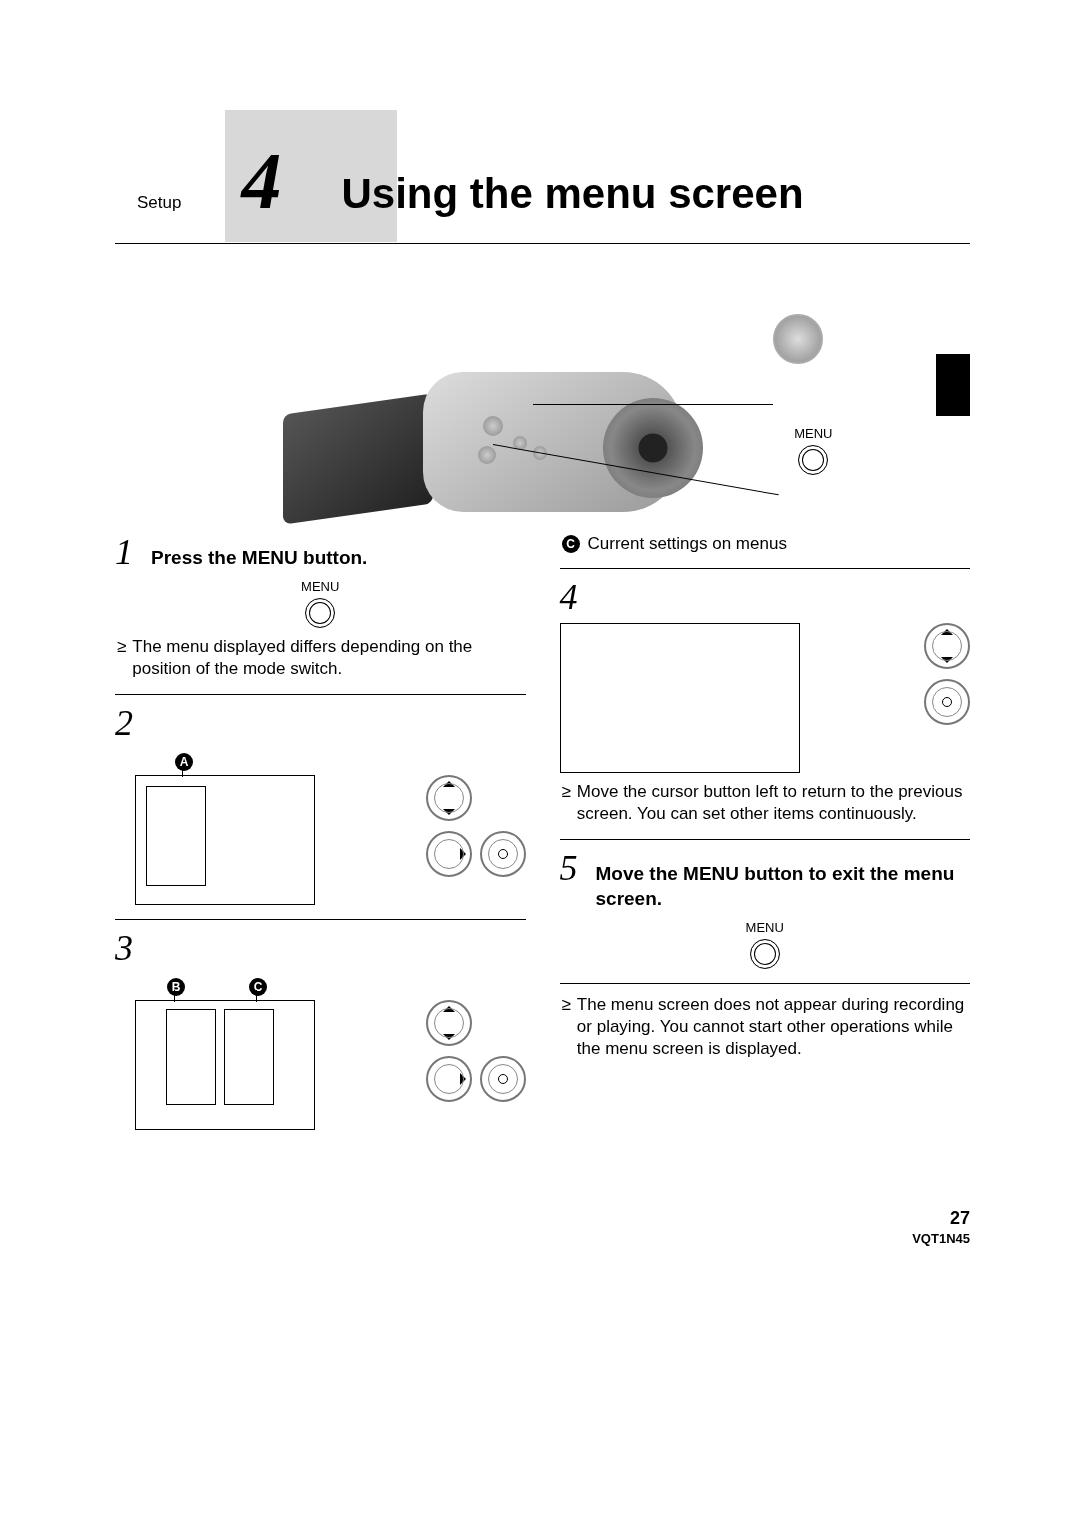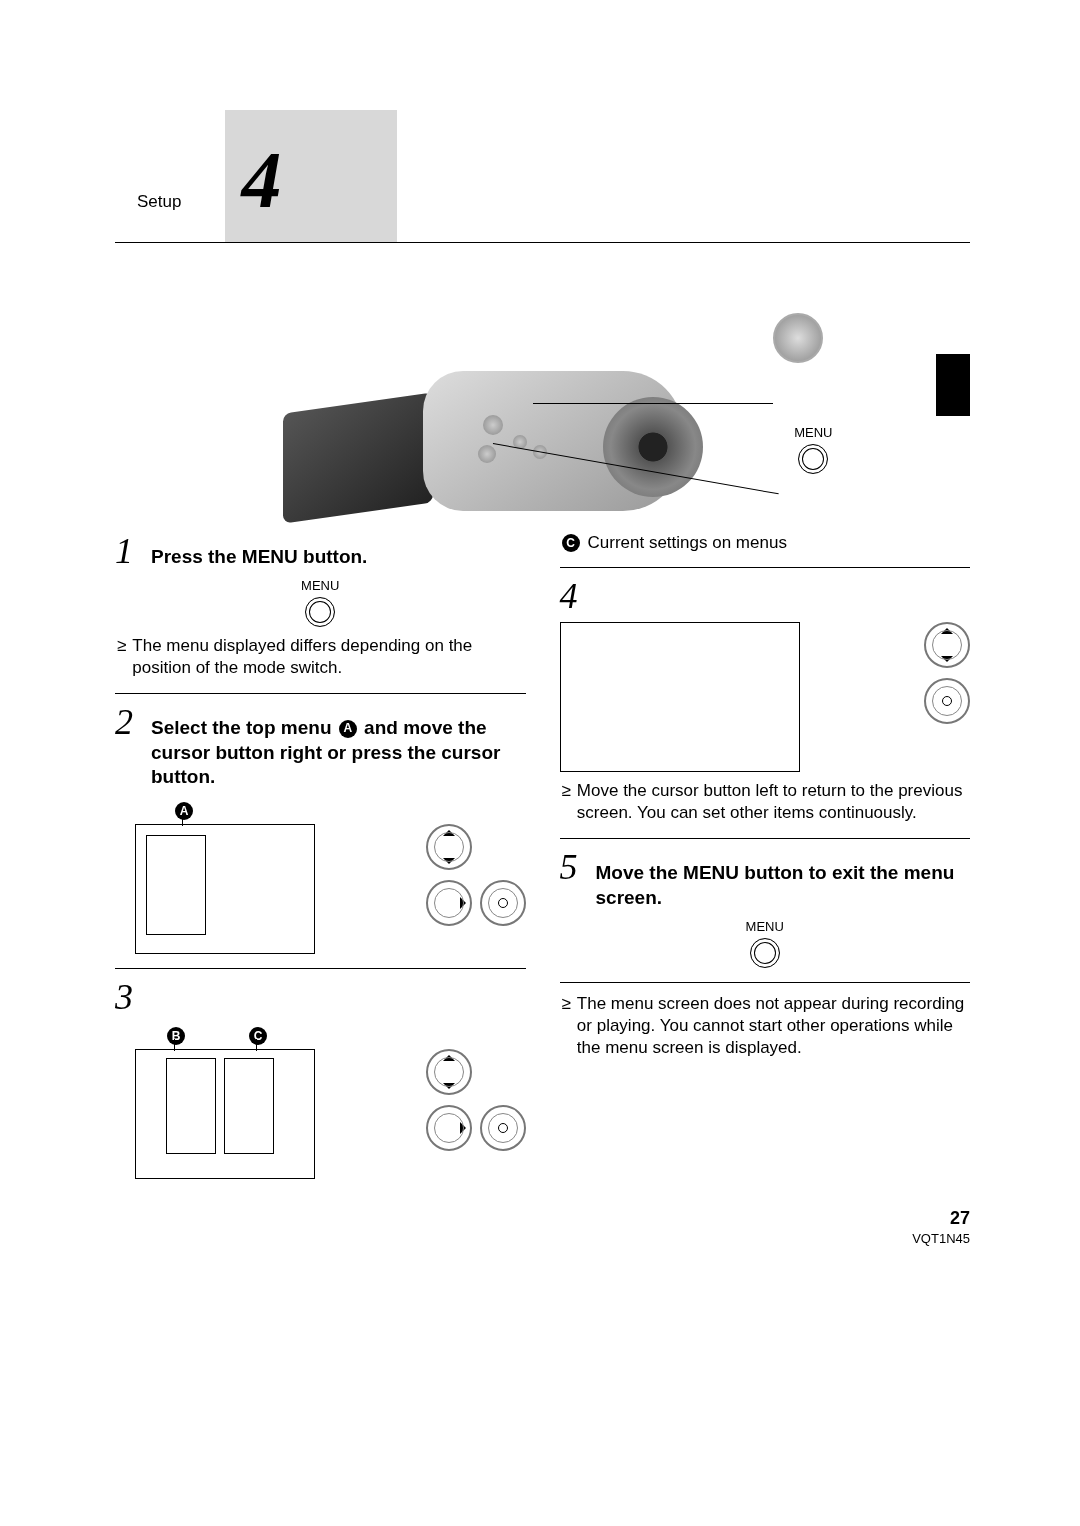--- a/index.html
+++ b/index.html
@@ -289,21 +289,21 @@
     margin-bottom:6px;
   }
 
   .page-footer {
     position: absolute;
     right: 110px;
     bottom: 280px;
     text-align: right;
   }
   .pagenum { font-weight:bold; font-size:18px; }
-  .docid { font-size:13px; margin-top:2px; }
+  .docid { font-size:13px; margin-top:2px;font-weight:bold; }
 
   .diagram-wrap { position:relative; margin-top:34px;}
   .top-label-a { position:absolute; top:-22px; left:58px; }
   .top-label-b { position:absolute; top:-22px; left:50px; }
   .top-label-c { position:absolute; top:-22px; left:132px; }
   .vtick {
     position:absolute;
     width:1px;height:12px;background:#000;
     top:-10px;
   }
@@ -312,20 +312,21 @@
 <body>
 
 <div class="page">
   <div class="side-tab"></div>
 
   <div class="header-block">
     <div class="grey-box"></div>
     <div class="header-row">
       <div class="setup-label">Setup</div>
       <div class="chapter-number">4</div>
+      <div class="chapter-title">Using the menu screen</div>
     </div>
     <hr class="header-rule">
   </div>
 
 
   <div class="camera-illustration">
     <div class="camera-body">
       <div class="camera-lcd"></div>
       <div class="camera-main">
         <div class="camera-lens"></div>
@@ -361,23 +362,20 @@
           <span class="bul">≥</span>
           <span>The menu displayed differs depending on the position of the mode switch.</span>
         </div>
       </div>
 
       <hr class="section-rule">
 
       <div class="step">
         <div class="step-head">
           <div class="step-num">2</div>
-          <div class="step-title">
-            <span>Select the top menu </span><span class="circled">A</span><span> and move the cursor button right or press the cursor button.</span>
-          </div>
         </div>
         <div class="diagram-wrap">
           <span class="circled top-label-a">A</span>
           <span class="vtick" style="left:67px;"></span>
           <div class="diagram">
             <div class="screen-box">
               <div class="inner-box"></div>
             </div>
             <div class="cursor-stack">
               <div class="cursor-ctrl">

